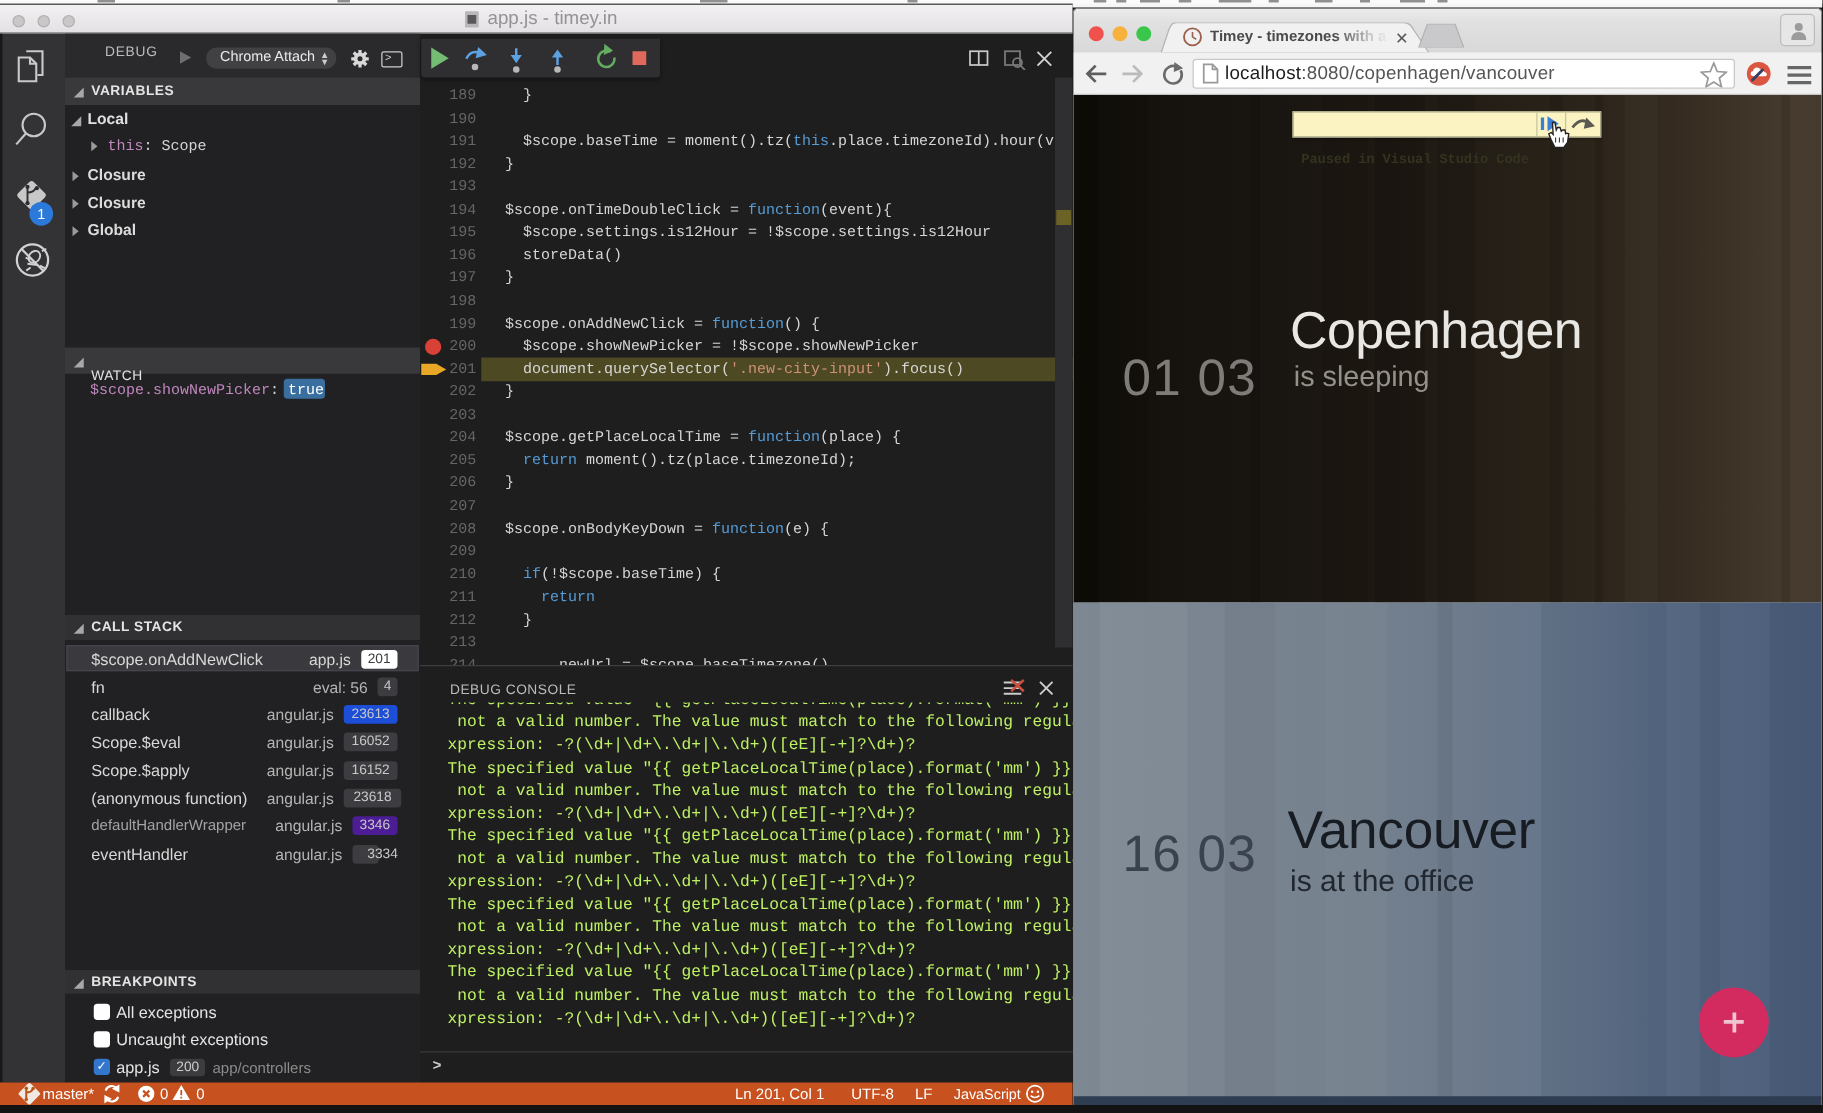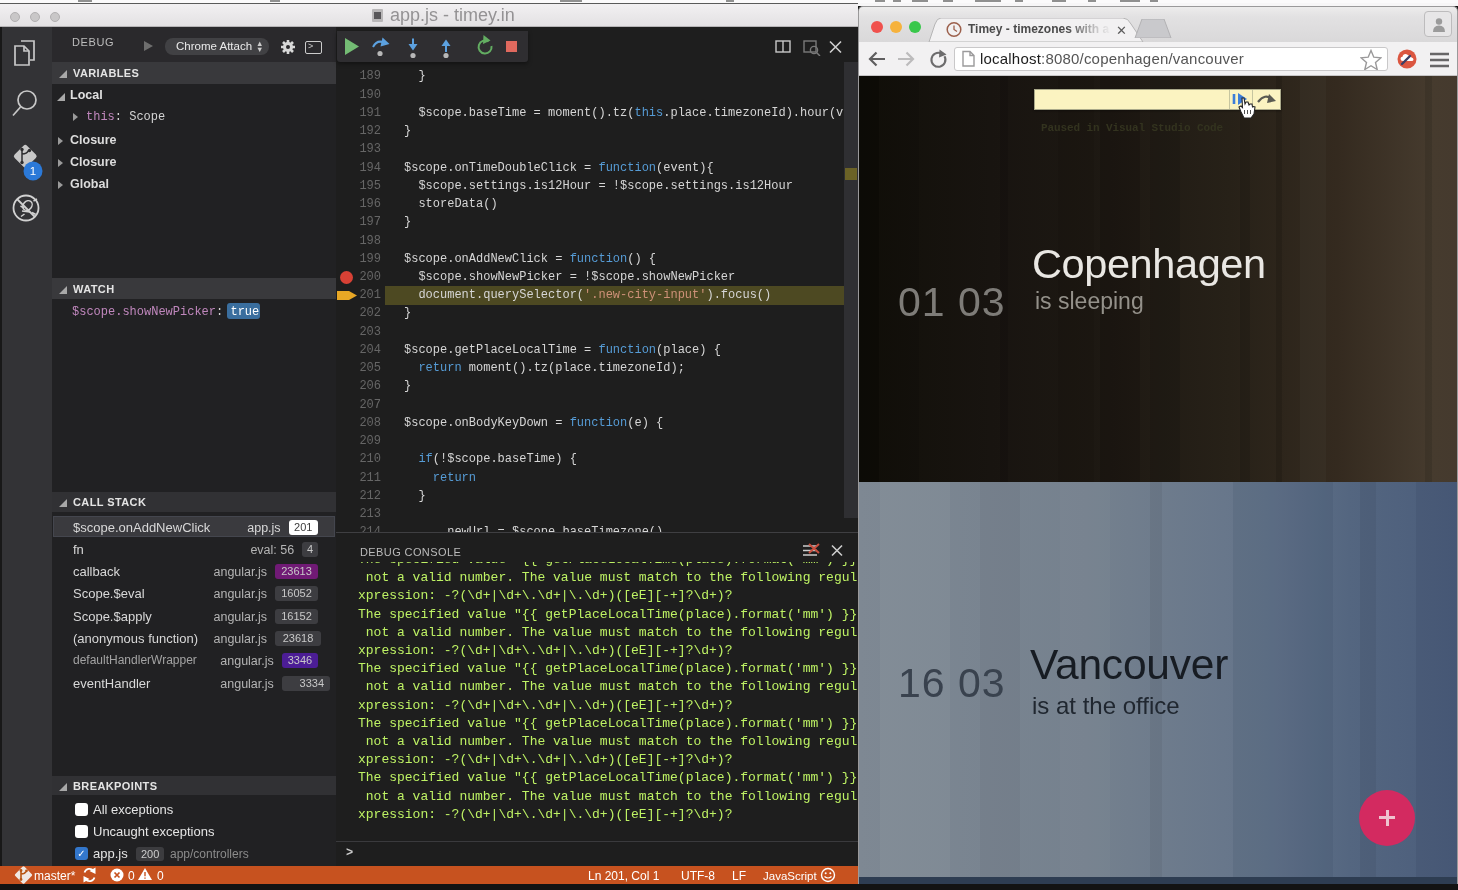--- a/index.html
+++ b/index.html
@@ -33,29 +33,29 @@
   </div>
 
 <div class="abs" style="left:0;top:3px;width:858px;height:881px;background:#1e1e1e;"></div>
 
 <div class="abs" style="left:0;top:3px;width:858px;height:24px;background:linear-gradient(#f2f0f2,#e3e1e3);border-top:1px solid #5a5a5a;border-bottom:1px solid #b6b4b6;"></div>
 <div class="abs" style="left:10px;top:12px;width:10px;height:10px;border-radius:50%;background:#c9c7c8;border:1px solid #b2b0b1;"></div>
 <div class="abs" style="left:30px;top:12px;width:10px;height:10px;border-radius:50%;background:#c9c7c8;border:1px solid #b2b0b1;"></div>
 <div class="abs" style="left:50px;top:12px;width:10px;height:10px;border-radius:50%;background:#c9c7c8;border:1px solid #b2b0b1;"></div>
 <div class="abs" style="left:372px;top:9px;width:11px;height:13px;background:#b9b7b8;border-radius:1px;"></div>
 <div class="abs" style="left:374px;top:12px;width:7px;height:7px;background:#59575a;"></div>
-<div class="abs" style="left:390px;top:3px;height:24px;line-height:24px;font-size:18px;color:#949294;">app.js - timey.in</div>
+<div class="abs" style="left:390px;top:3px;height:24px;line-height:24px;font-size:15px;color:#949294;">app.js - timey.in</div>
 
 <div class="abs" style="left:0;top:27px;width:52px;height:839px;background:#333336;border-left:2px solid #181818;"></div>
 <div class="abs" id="acticons"></div>
 
 <div class="abs" style="left:52px;top:27px;width:284px;height:839px;background:#212123;"></div>
 
 <div class="abs" style="left:52px;top:27px;width:284px;height:35px;background:#2a292c;"></div>
-<div class="abs" style="left:72px;top:36px;font-size:11px;letter-spacing:.6px;color:#bdbdbd;">DEBUG</div>
+<div class="abs" style="left:84px;top:36px;font-size:11px;letter-spacing:.6px;color:#bdbdbd;">DEBUG</div>
 <div class="abs" style="left:144px;top:41px;width:0;height:0;border-left:9px solid #6e6e6e;border-top:5.5px solid transparent;border-bottom:5.5px solid transparent;"></div>
 <div class="abs" style="left:165px;top:38px;width:104px;height:17px;background:#414144;border-radius:8px;"></div>
 <div class="abs" style="left:176px;top:38px;height:27px;line-height:17px;font-size:11.5px;color:#eaeaea;">Chrome Attach</div>
 <div class="abs" style="left:256px;top:41px;font-size:7.5px;color:#cccccc;line-height:5.5px;">▲<br>▼</div>
 <div class="abs" id="gearicon"></div>
 <div class="abs" style="left:305px;top:41px;width:17px;height:13px;border:1px solid #cccccc;border-radius:2px;"></div>
 <div class="abs" style="left:308px;top:41px;font-size:9px;color:#cccccc;">&gt;</div>
 
 <div class="abs" style="left:52px;top:62px;width:284px;height:22px;background:#39393c;"></div>
 <div class="abs" style="left:73px;top:67px;font-size:11px;font-weight:bold;letter-spacing:.4px;color:#e4e4e4;">VARIABLES</div>
@@ -65,54 +65,54 @@
 <div class="abs mono" style="left:86px;top:110px;font-size:12px;color:#c087bd;">this<span style="color:#d4d4d4;">: Scope</span></div>
 <div class="abs tri-r" style="left:73px;top:113px;"></div>
 <div class="abs" style="left:70px;top:133px;font-size:12.5px;font-weight:bold;color:#dcdcdc;">Closure</div>
 <div class="abs tri-r" style="left:58px;top:137px;"></div>
 <div class="abs" style="left:70px;top:155px;font-size:12.5px;font-weight:bold;color:#dcdcdc;">Closure</div>
 <div class="abs tri-r" style="left:58px;top:159px;"></div>
 <div class="abs" style="left:70px;top:177px;font-size:12.5px;font-weight:bold;color:#dcdcdc;">Global</div>
 <div class="abs tri-r" style="left:58px;top:181px;"></div>
 
 <div class="abs" style="left:52px;top:278px;width:284px;height:21px;background:#39393c;"></div>
-<div class="abs" style="left:73px;top:283px;font-size:11px;font-weight:bold;letter-spacing:.4px;color:#e4e4e4;">WATCH</div>
+<div class="abs" style="left:73px;top:295px;font-size:11px;font-weight:normal;letter-spacing:.4px;color:#e4e4e4;">WATCH</div>
 <div class="abs tri-d" style="left:59px;top:286px;"></div>
 <div class="abs" style="left:227px;top:303px;width:33px;height:16px;background:#3a6e9e;border-radius:3px;"></div>
 <div class="abs mono" style="left:72px;top:305px;font-size:12px;color:#c087bd;">$scope.showNewPicker<span style="color:#d4d4d4;">:</span> <span style="color:#ffffff;">true</span></div>
 
 <div class="abs" style="left:52px;top:492px;width:284px;height:20px;background:#313134;"></div>
 <div class="abs" style="left:73px;top:496px;font-size:11px;font-weight:bold;letter-spacing:.4px;color:#e4e4e4;">CALL STACK</div>
 <div class="abs tri-d" style="left:59px;top:499px;"></div>
 <div class="abs" id="callstack">
     <div class="abs" style="left:53px;top:516px;width:282px;height:21px;background:#3a3a3e;border:1px solid #44464e;"></div>
     <div class="abs" style="left:73px;top:519.5px;font-size:13px;color:#d8d8d8;">$scope.onAddNewClick</div>
     <div class="abs" style="left:150.60000000000002px;top:520.5px;width:130px;text-align:right;font-size:12.5px;color:#d8d8d8;">app.js</div>
     <div class="abs" style="left:288.6px;top:519.5px;width:29.4px;text-align:center;height:15px;background:#ffffff;border-radius:3px;font-size:11px;line-height:15px;color:#3c3c3c;">201</div>
     <div class="abs" style="left:73px;top:541.8px;font-size:13px;color:#d8d8d8;">fn</div>
     <div class="abs" style="left:164.2px;top:542.8px;width:130px;text-align:right;font-size:12.5px;color:#b4b4b4;">eval: 56</div>
     <div class="abs" style="left:302.2px;top:541.8px;width:15.8px;text-align:center;height:15px;background:#3d3d41;border-radius:3px;font-size:11px;line-height:15px;color:#c8c8c8;">4</div>
     <div class="abs" style="left:73px;top:564.1px;font-size:13px;color:#d8d8d8;">callback</div>
     <div class="abs" style="left:137px;top:565.1px;width:130px;text-align:right;font-size:12.5px;color:#b4b4b4;">angular.js</div>
-    <div class="abs" style="left:275px;top:564.1px;width:43px;text-align:center;height:15px;background:#701a75;border-radius:3px;font-size:11px;line-height:15px;color:#c8c8c8;">23613</div>
+    <div class="abs" style="left:275px;top:564.1px;width:43px;text-align:center;height:15px;background:#1d4ed8;border-radius:3px;font-size:11px;line-height:15px;color:#c8c8c8;">23613</div>
     <div class="abs" style="left:73px;top:586.4px;font-size:13px;color:#d8d8d8;">Scope.$eval</div>
     <div class="abs" style="left:137px;top:587.4px;width:130px;text-align:right;font-size:12.5px;color:#b4b4b4;">angular.js</div>
     <div class="abs" style="left:275px;top:586.4px;width:43px;text-align:center;height:15px;background:#3d3d41;border-radius:3px;font-size:11px;line-height:15px;color:#c8c8c8;">16052</div>
     <div class="abs" style="left:73px;top:608.7px;font-size:13px;color:#d8d8d8;">Scope.$apply</div>
     <div class="abs" style="left:137px;top:609.7px;width:130px;text-align:right;font-size:12.5px;color:#b4b4b4;">angular.js</div>
     <div class="abs" style="left:275px;top:608.7px;width:43px;text-align:center;height:15px;background:#3d3d41;border-radius:3px;font-size:11px;line-height:15px;color:#c8c8c8;">16152</div>
     <div class="abs" style="left:73px;top:631px;font-size:13px;color:#d8d8d8;">(anonymous function)</div>
     <div class="abs" style="left:137px;top:632px;width:130px;text-align:right;font-size:12.5px;color:#b4b4b4;">angular.js</div>
     <div class="abs" style="left:275px;top:631px;width:46px;text-align:center;height:15px;background:#3d3d41;border-radius:3px;font-size:11px;line-height:15px;color:#c8c8c8;">23618</div>
     <div class="abs" style="left:73px;top:653.3px;font-size:12px;color:#a3a3a3;">defaultHandlerWrapper</div>
     <div class="abs" style="left:143.8px;top:654.3px;width:130px;text-align:right;font-size:12.5px;color:#b4b4b4;">angular.js</div>
     <div class="abs" style="left:281.8px;top:653.3px;width:36.2px;text-align:center;height:15px;background:#4c1d95;border-radius:3px;font-size:11px;line-height:15px;color:#c8c8c8;">3346</div>
     <div class="abs" style="left:73px;top:675.6px;font-size:13px;color:#d8d8d8;">eventHandler</div>
     <div class="abs" style="left:143.8px;top:676.6px;width:130px;text-align:right;font-size:12.5px;color:#b4b4b4;">angular.js</div>
-    <div class="abs" style="left:281.8px;top:675.6px;width:48px;text-align:center;height:15px;background:#3d3d41;border-radius:3px;font-size:11px;line-height:15px;color:#c8c8c8;padding-left:12px;">3334</div>
+    <div class="abs" style="left:281.8px;top:675.6px;width:21px;text-align:center;height:15px;background:#3d3d41;border-radius:3px;font-size:11px;line-height:15px;color:#c8c8c8;padding-left:12px;">3334</div>
   </div>
 
 <div class="abs" style="left:52px;top:776px;width:284px;height:19px;background:#313134;"></div>
 <div class="abs" style="left:73px;top:780px;font-size:11px;font-weight:bold;letter-spacing:.4px;color:#e4e4e4;">BREAKPOINTS</div>
 <div class="abs tri-d" style="left:59px;top:783px;"></div>
 <div class="abs" style="left:75px;top:803px;width:13px;height:13px;background:#ffffff;border-radius:3px;"></div>
 <div class="abs" style="left:93px;top:802px;font-size:13px;color:#e4e4e4;">All exceptions</div>
 <div class="abs" style="left:75px;top:825px;width:13px;height:13px;background:#ffffff;border-radius:3px;"></div>
 <div class="abs" style="left:93px;top:824px;font-size:13px;color:#e4e4e4;">Uncaught exceptions</div>
 <div class="abs" style="left:75px;top:847px;width:13px;height:13px;background:#3377cc;border-radius:3px;color:#fff;font-size:10px;text-align:center;line-height:13px;">✓</div>

